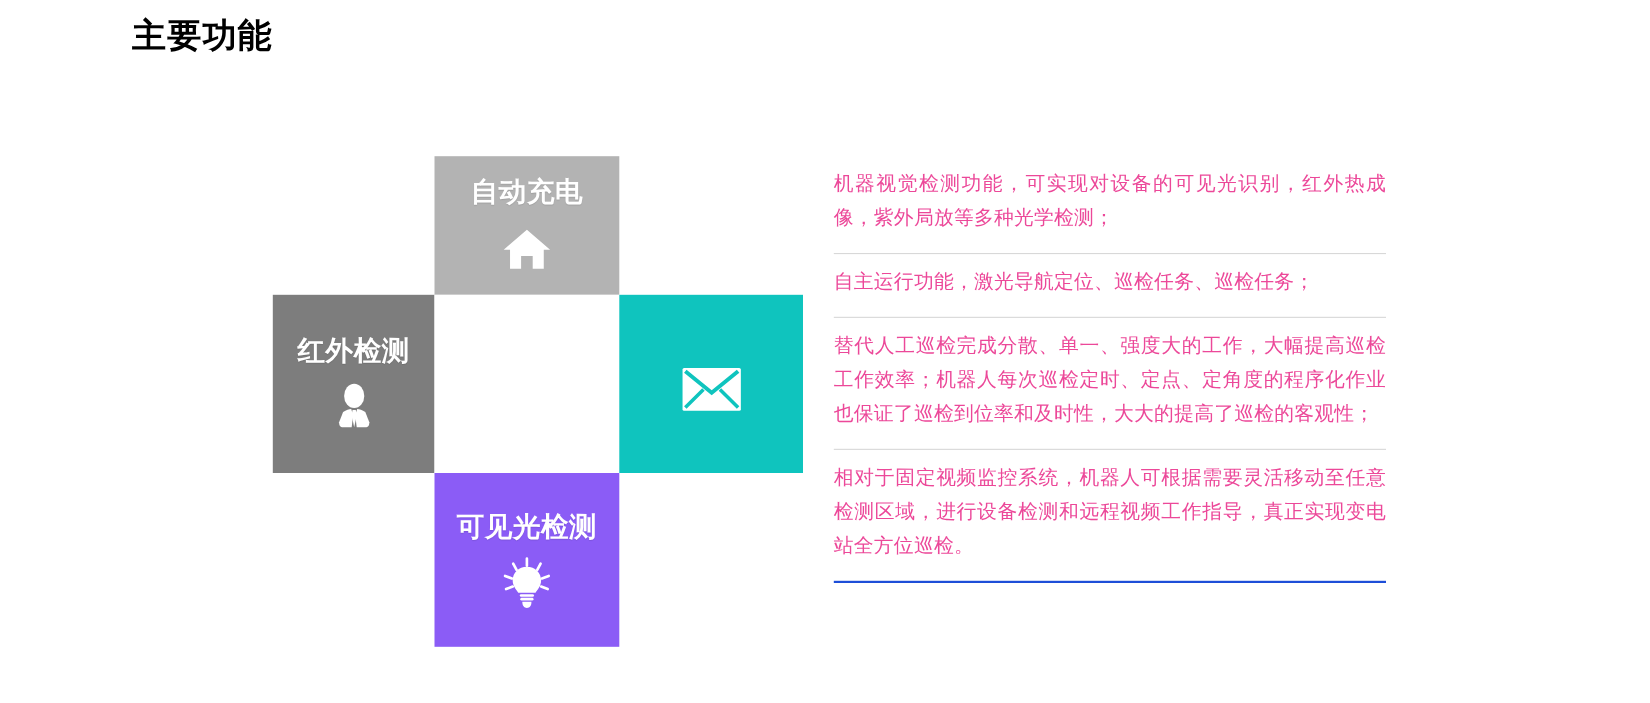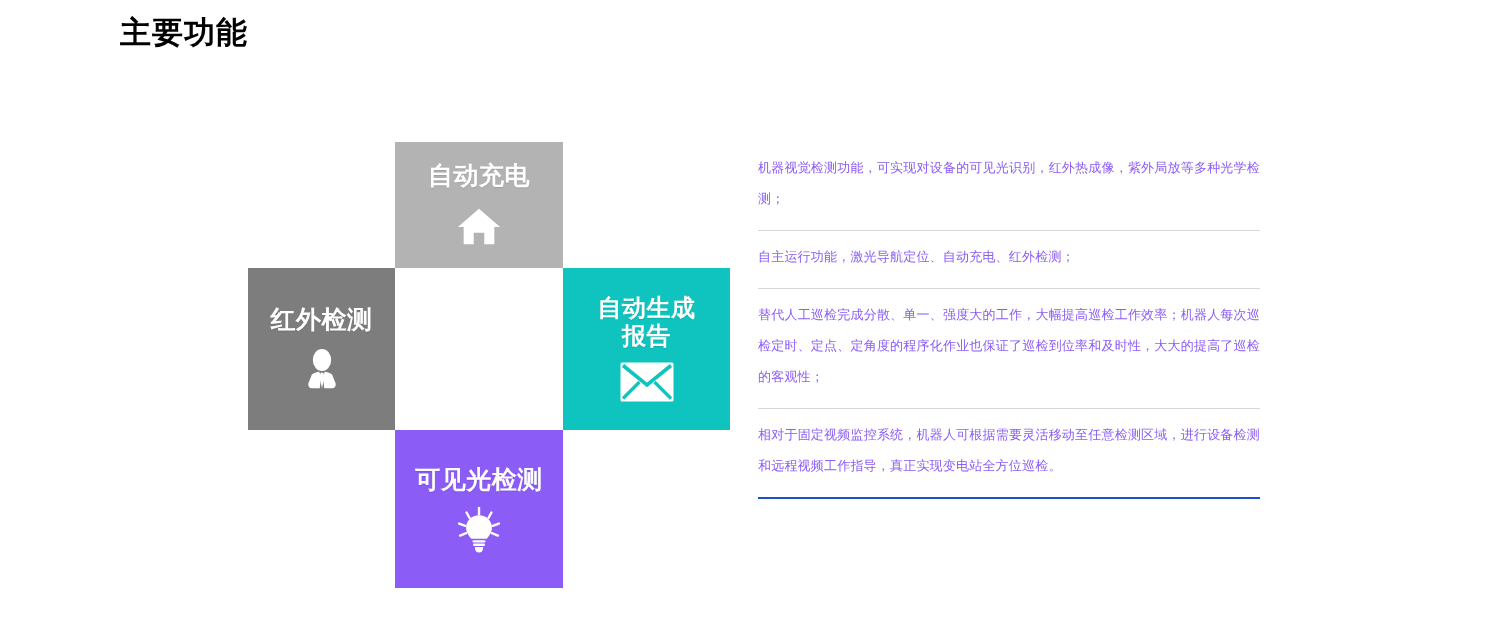--- a/index.html
+++ b/index.html
@@ -89,23 +89,23 @@
   }
   .desc-item {
     padding: 10px 0 16px 0;
     border-bottom: 1px solid #d8d8d8;
   }
   .desc-item:last-child {
     border-bottom: 2px solid #1d4ed8;
   }
   .desc-text {
     font-family: "Liberation Serif", "DejaVu Serif", serif;
-    font-size: 13px;
+    font-size: 18px;
     line-height: 31px;
-    color: #8b5cf6;
+    color: #ec4899;
     text-align: justify;
     margin: 0;
     letter-spacing: 0.2px;
   }
 </style>
 </head>
 <body>
 
 <div class="page-title">主要功能</div>
 
@@ -128,22 +128,20 @@
         <path fill="#ffffff" d="M13 29 C16 27 19 26 21 26 L23 32 L21.5 44 L13 44 C10 44 9 42 9 39 Z"></path>
         <path fill="#ffffff" d="M35 29 C32 27 29 26 27 26 L25 32 L26.5 44 L35 44 C38 44 39 42 39 39 Z"></path>
         <path fill="#ffffff" d="M22.4 27 L25.6 27 L26.6 32 L24 44 L21.4 32 Z"></path>
       </svg>
     </div>
   </div>
 
   <div class="tile tile-center empty"></div>
 
   <div class="tile tile-right" style="background:#0fc4be">
-    <div class="tile-label">自动生成
-报告</div>
     <div class="tile-icon">
       <svg viewBox="0 0 56 42" width="56" height="42" aria-hidden="true">
         <rect x="1.5" y="1.5" width="53" height="39" rx="1.5" fill="#ffffff"></rect>
         <path d="M4 4.5 L28 24 L52 4.5" fill="none" stroke="#0fc4be" stroke-width="3.6"></path>
         <path d="M4 37.5 L20.5 21 M52 37.5 L35.5 21" fill="none" stroke="#0fc4be" stroke-width="3.2"></path>
       </svg>
     </div>
   </div>
 
   <div class="tile tile-bottom" style="background:#8b5cf6">
@@ -167,21 +165,21 @@
     </div>
   </div>
 
 </div>
 
 <div class="desc-column">
   <div class="desc-item">
     <p class="desc-text">机器视觉检测功能，可实现对设备的可见光识别，红外热成像，紫外局放等多种光学检测；</p>
   </div>
   <div class="desc-item">
-    <p class="desc-text">自主运行功能，激光导航定位、自动充电、红外检测；</p>
+    <p class="desc-text">自主运行功能，激光导航定位、巡检任务、巡检任务；</p>
   </div>
   <div class="desc-item">
     <p class="desc-text">替代人工巡检完成分散、单一、强度大的工作，大幅提高巡检工作效率；机器人每次巡检定时、定点、定角度的程序化作业也保证了巡检到位率和及时性，大大的提高了巡检的客观性；</p>
   </div>
   <div class="desc-item">
     <p class="desc-text">相对于固定视频监控系统，机器人可根据需要灵活移动至任意检测区域，进行设备检测和远程视频工作指导，真正实现变电站全方位巡检。</p>
   </div>
 </div>
 
 </body></html>

